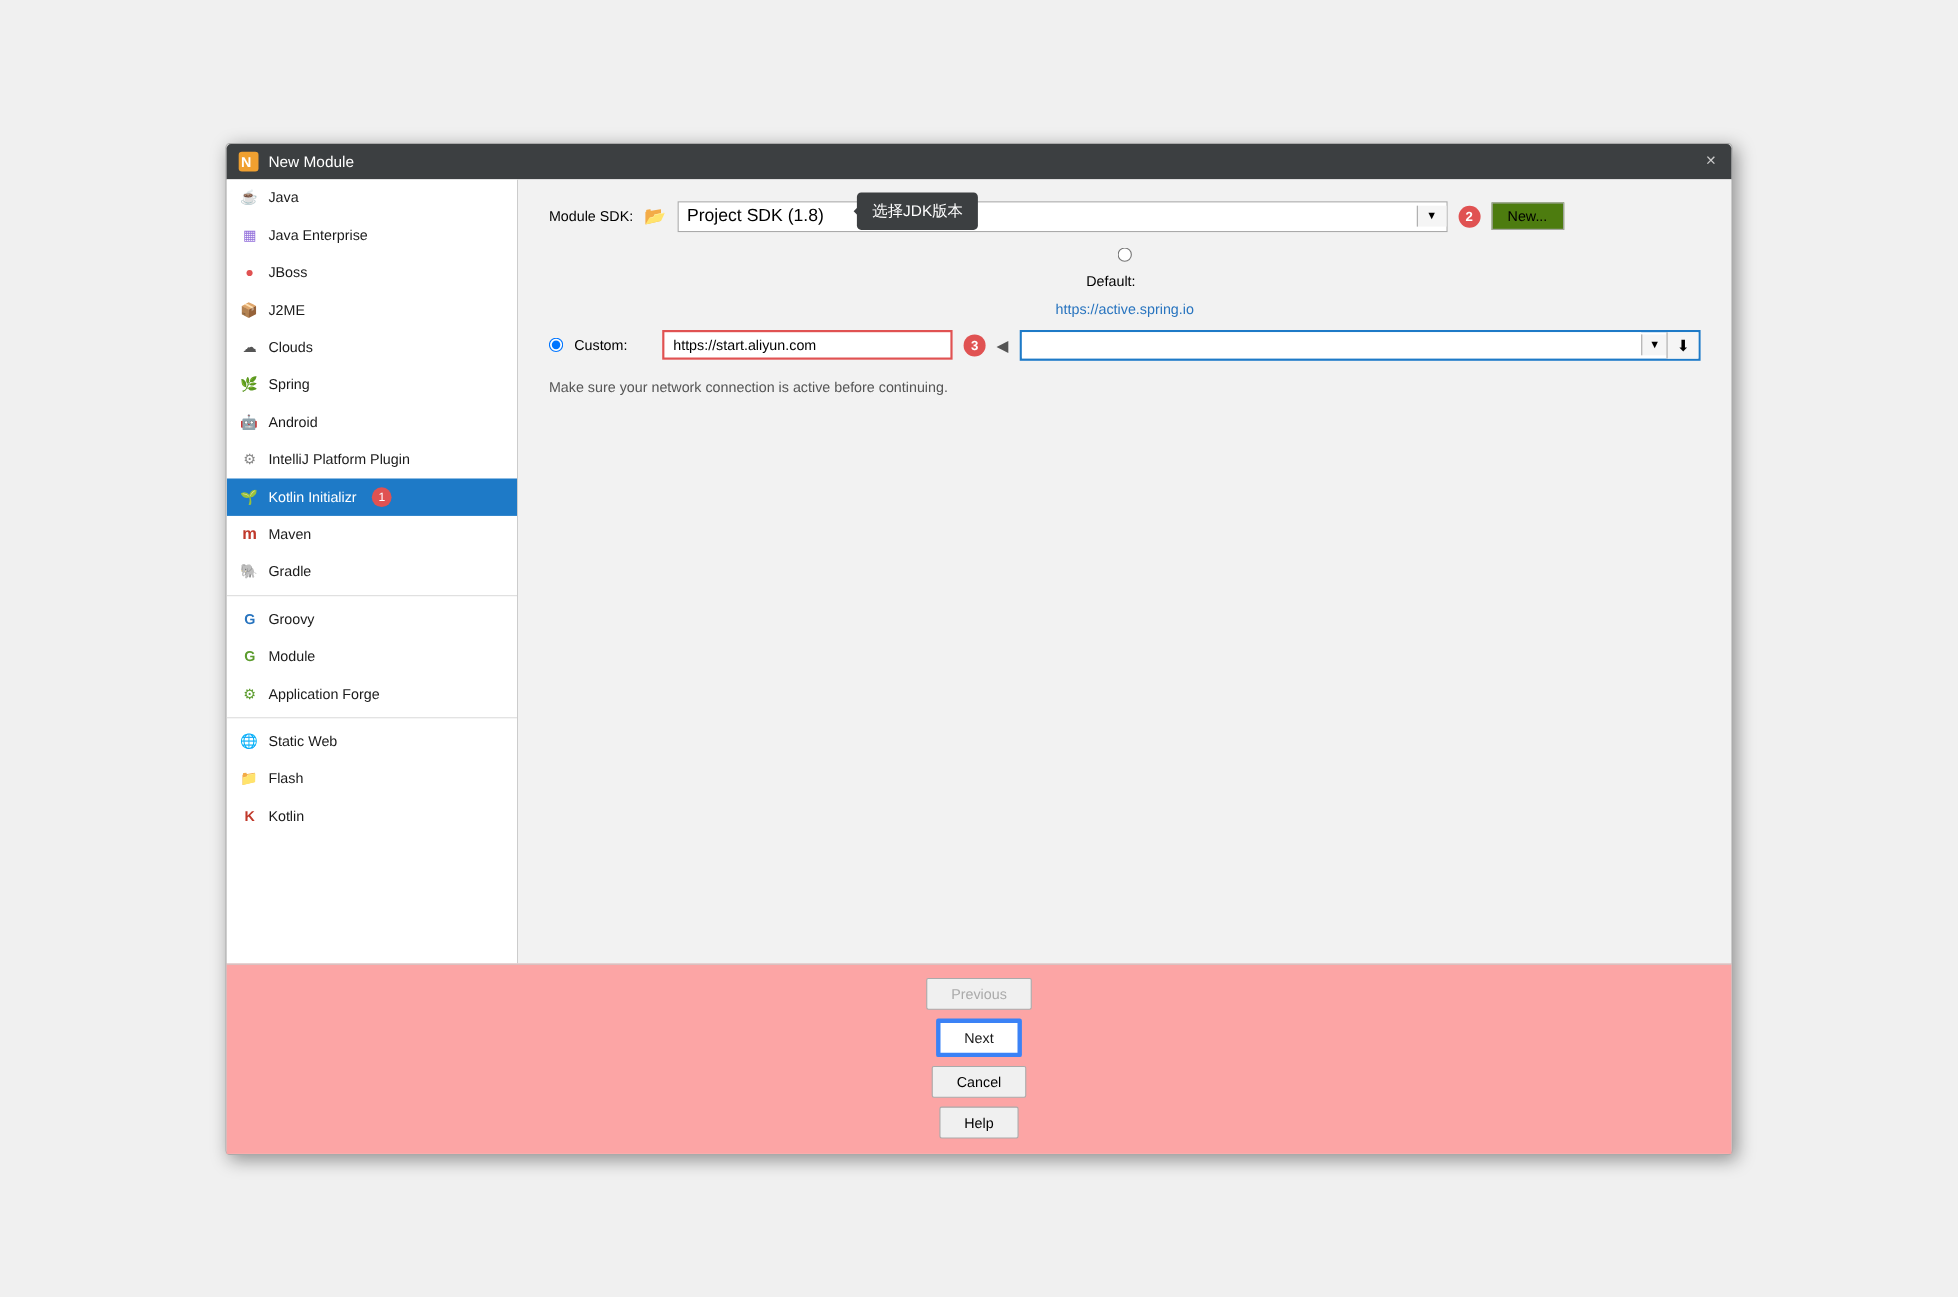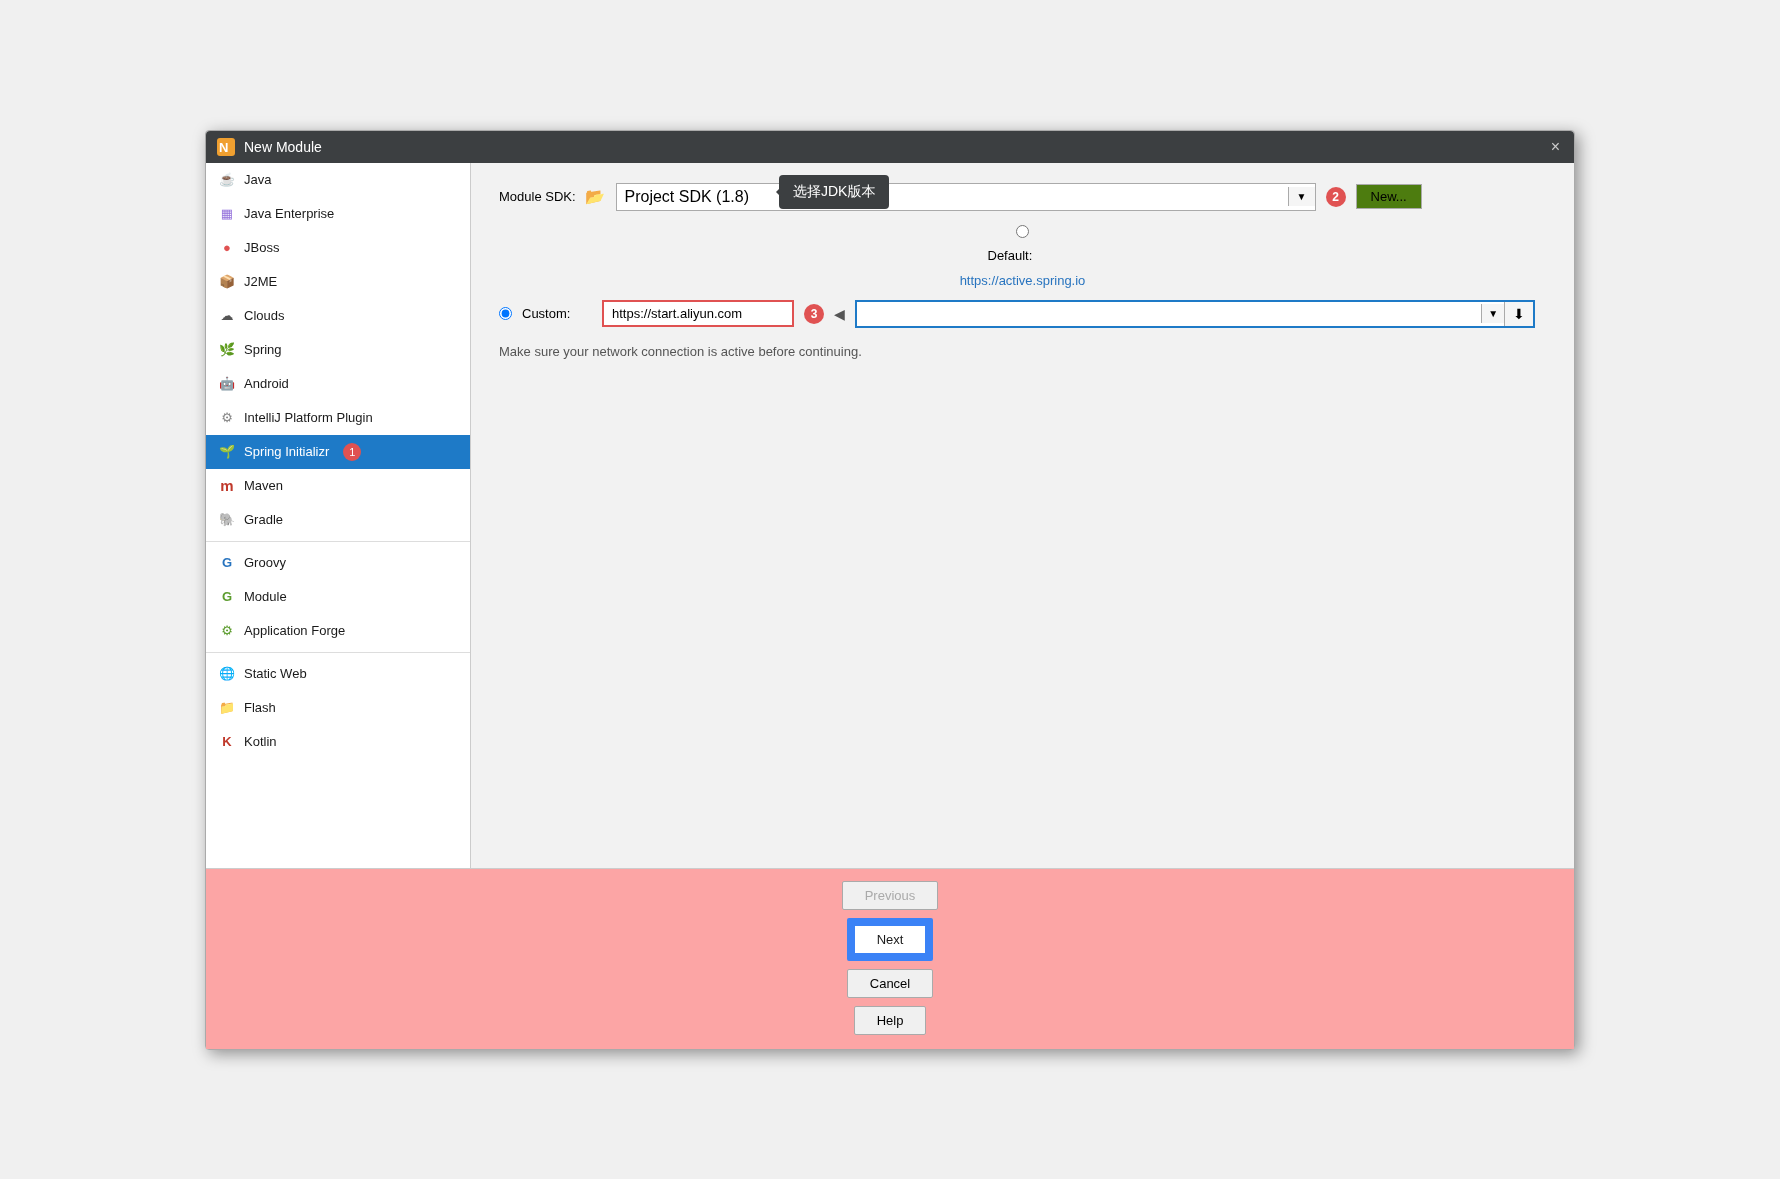--- a/index.html
+++ b/index.html
@@ -215,21 +215,21 @@
       display: flex;
       align-items: center;
       gap: 10px;
       margin-bottom: 16px;
     }
     .custom-input-box {
       border: 2px solid #e05252;
       background: #fff;
       padding: 4px 8px;
       font-size: 13px;
-      width: 192px;
+      width: 264px;
       outline: none;
     }
     .custom-combo {
       display: flex;
       align-items: center;
       border: 2px solid #1e7ac7;
       background: #fff;
       flex: 1;
       max-width: 680px;
     }
@@ -273,21 +273,21 @@
     .btn {
       padding: 6px 22px;
       font-size: 13px;
       cursor: pointer;
       border: 1px solid #aaa;
       background: #f0f0f0;
       border-radius: 2px;
     }
     .btn-primary {
       background: #fff;
-      border: 8px solid #3b82f6;
+      border: 4px solid #3b82f6;
       color: #1a1a1a;
       font-weight: 500;
     }
     .btn:disabled {
       color: #aaa;
       cursor: default;
     }
     
     .icon-java { color: #b07219; }
     .icon-enterprise { color: #9370db; }
@@ -354,21 +354,21 @@
         <span class="item-label">Android</span>
       </div>
 
       <div class="sidebar-item">
         <span class="item-icon icon-intellij">⚙</span>
         <span class="item-label">IntelliJ Platform Plugin</span>
       </div>
 
       <div class="sidebar-item active">
         <span class="item-icon">🌱</span>
-        <span class="item-label">Spring Initializr</span>
+        <span class="item-label">Kotlin Initializr</span>
         <div class="badge">1</div>
       </div>
 
       <div class="sidebar-item">
         <span class="item-icon icon-maven" style="font-weight:bold;font-size:15px;">m</span>
         <span class="item-label">Maven</span>
       </div>
 
       <div class="sidebar-item">
         <span class="item-icon">🐘</span>

